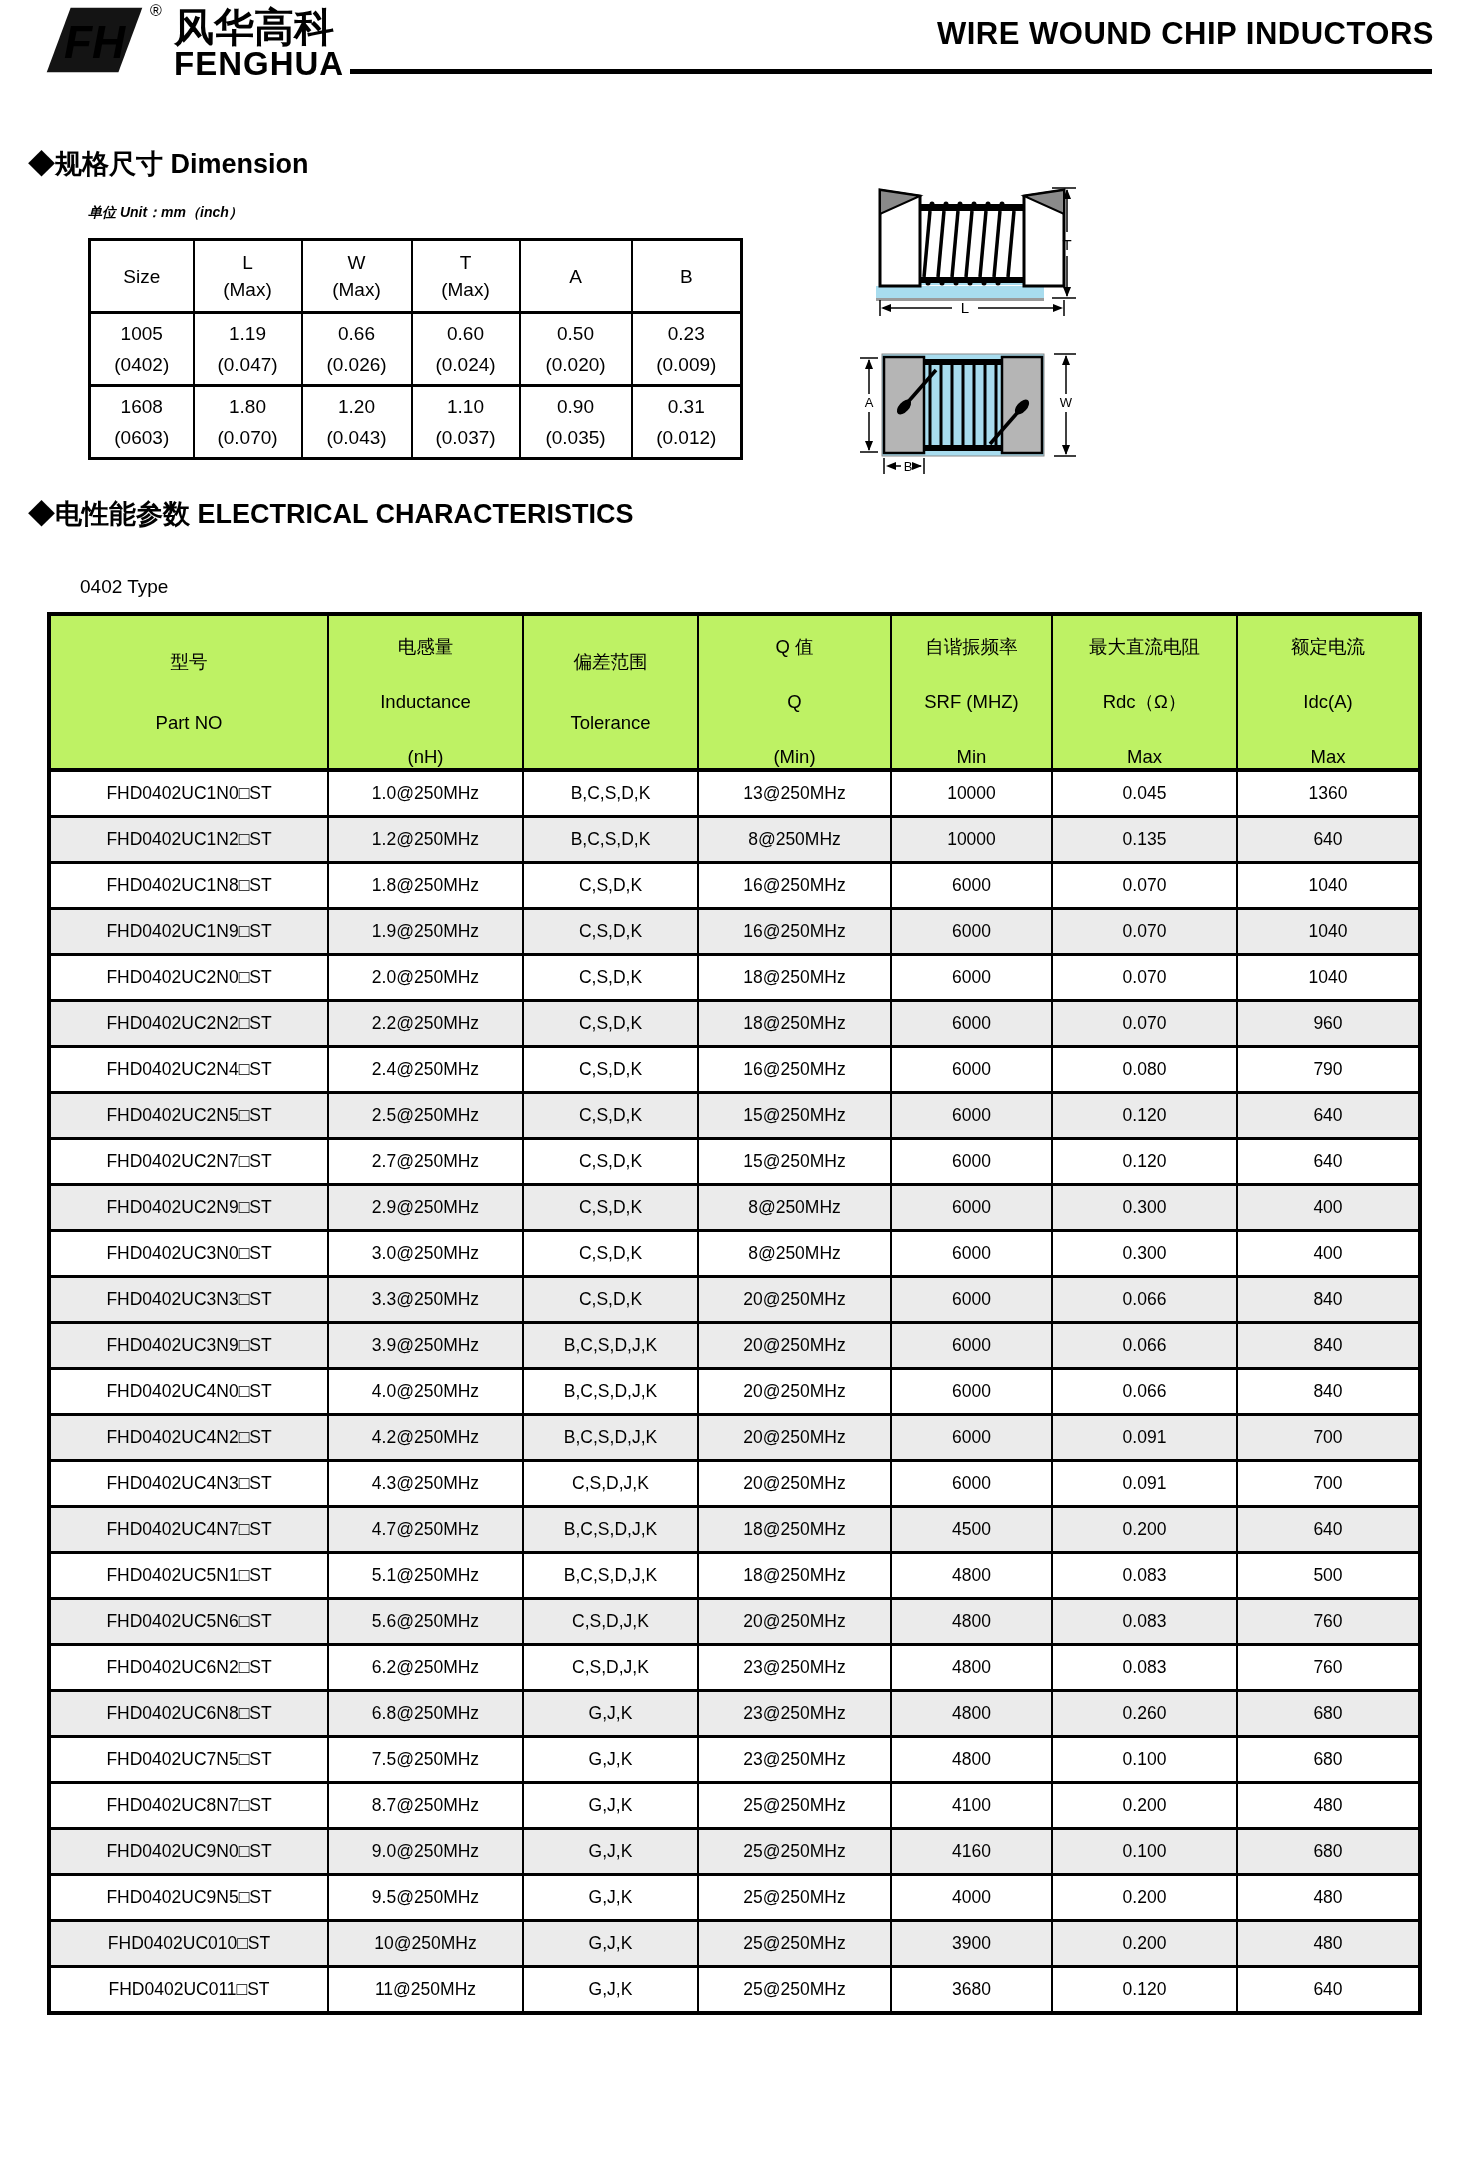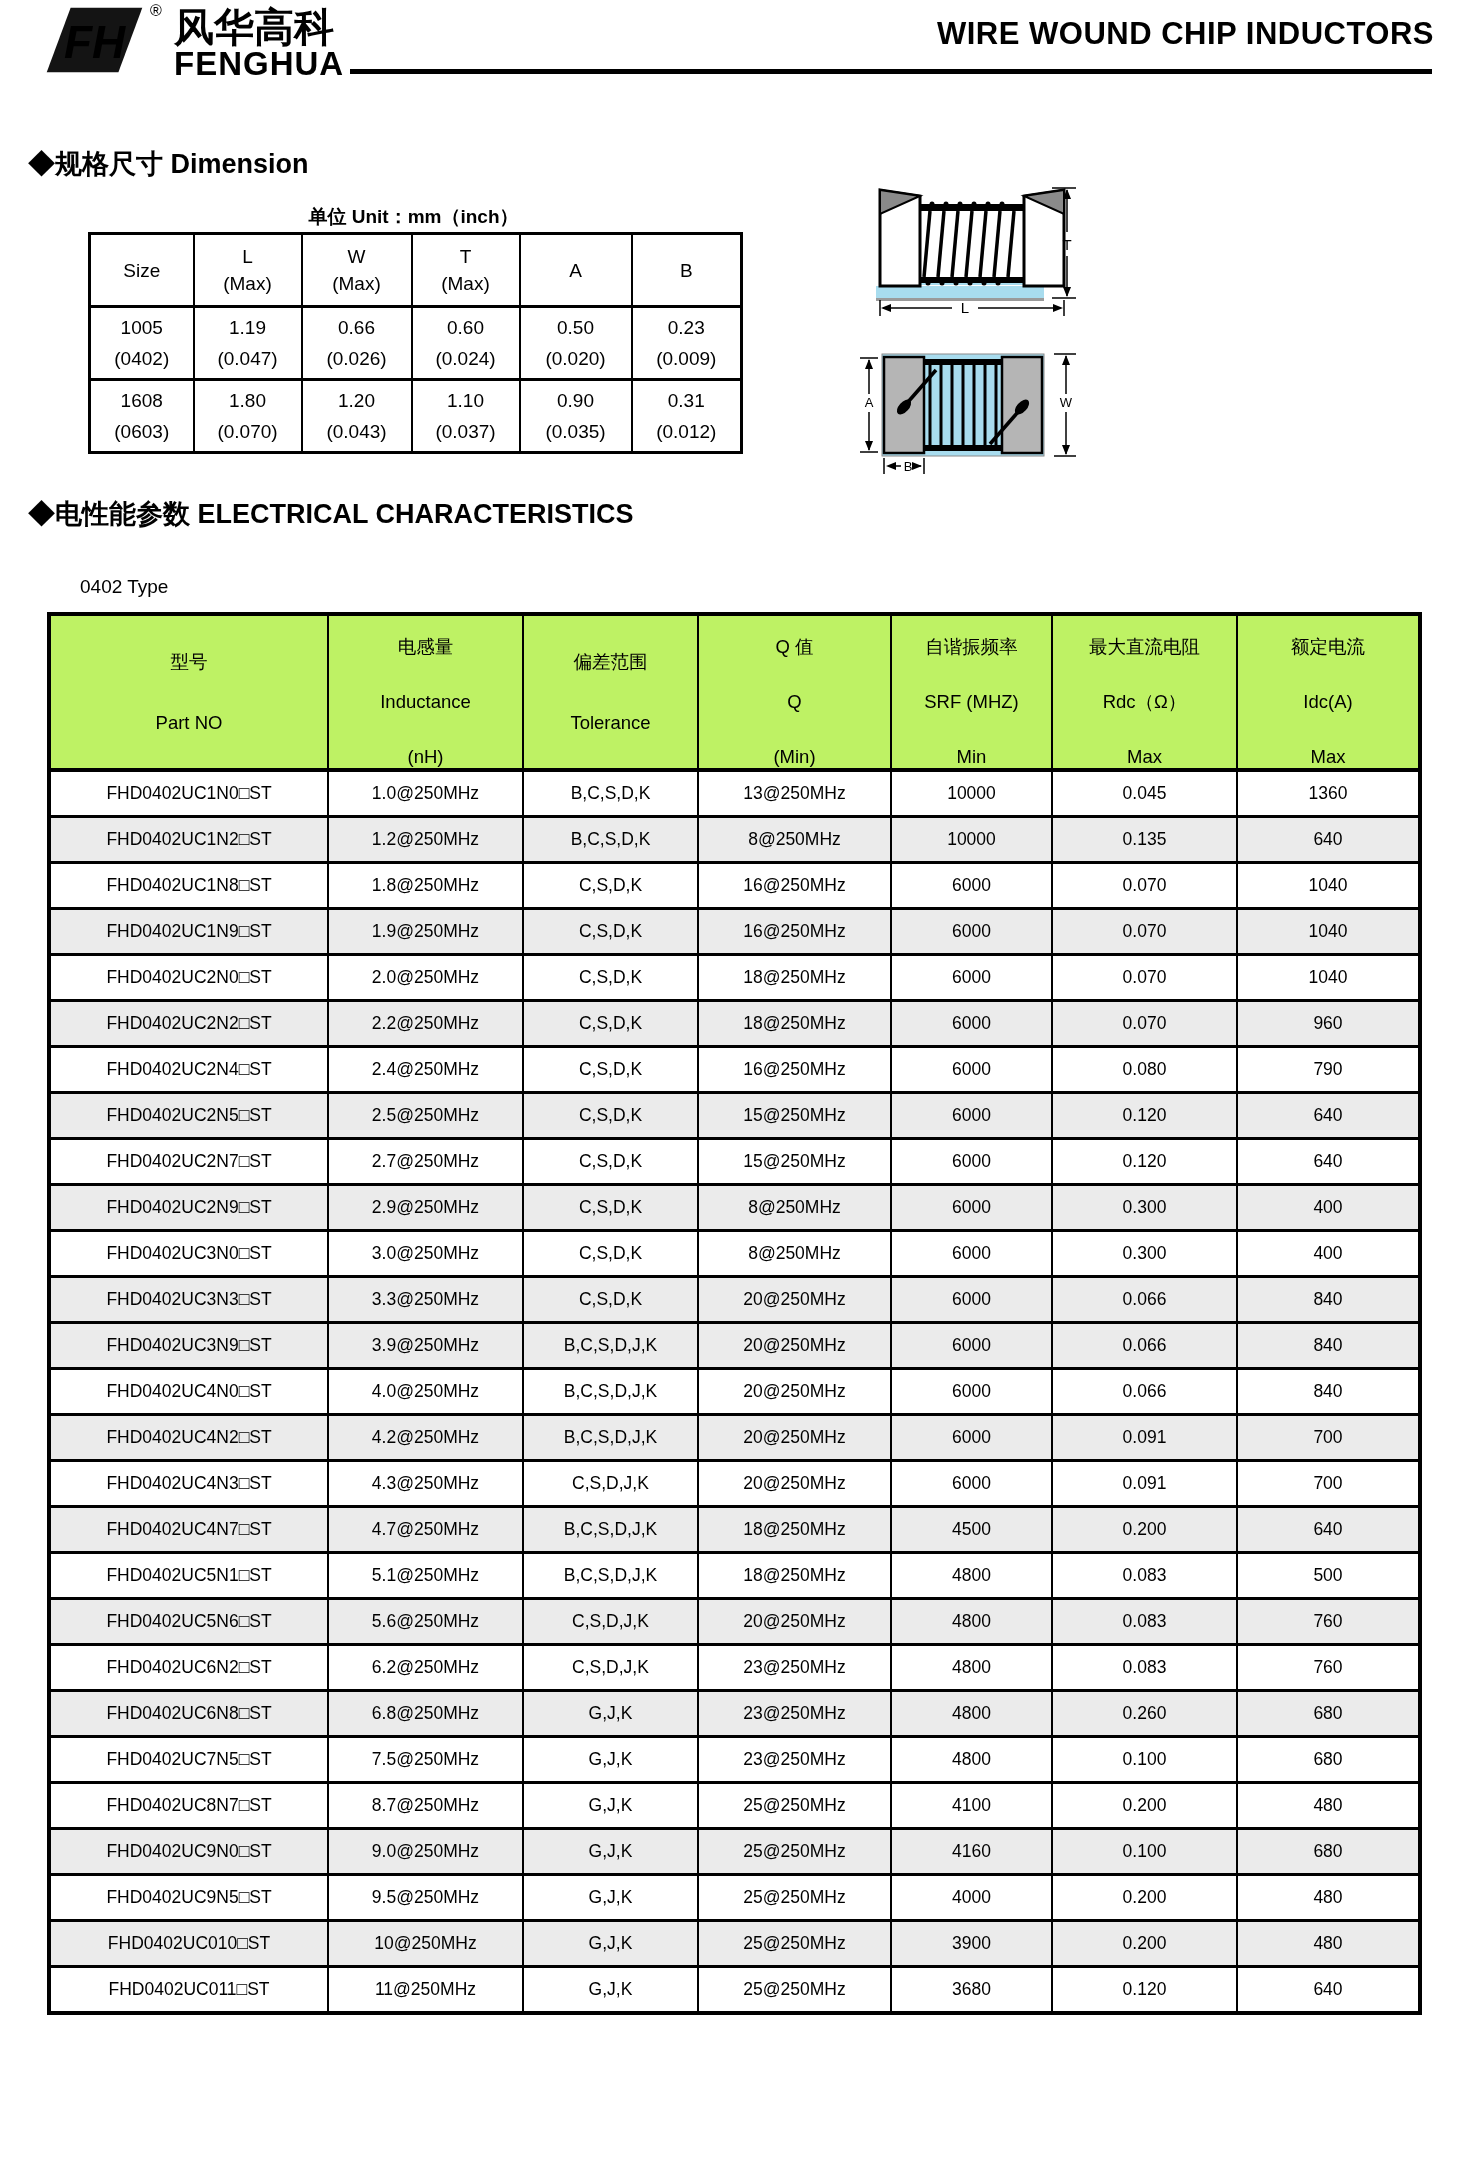--- a/index.html
+++ b/index.html
@@ -12,25 +12,25 @@
   .reg-mark { position:absolute; left:150px; top:2px; font-size:16px; }
   .brand { position:absolute; left:174px; top:8px; }
   .brand-cn { font-size:40px; font-weight:bold; line-height:40px; letter-spacing:0px; white-space:nowrap;font-family:Liberation Serif, serif; }
   .brand-en { font-size:33px; font-weight:bold; line-height:31px; letter-spacing:1px; white-space:nowrap; }
   .doc-title { position:absolute; right:28px; top:16px; font-size:31px; font-weight:bold; letter-spacing:0.5px; white-space:nowrap; }
   .header-rule { position:absolute; left:350px; top:69px; width:1082px; height:5px; background:#000; }
   
   .section-heading { position:absolute; left:28px; font-size:27px; font-weight:bold; white-space:nowrap; }
   #dim-heading { top:146px; }
   #elec-heading { top:496px; }
-  .unit-note { position:absolute; left:88px; top:204px; width:651px; text-align:center; font-size:19px; font-weight:bold; }
+  .unit-note { position:absolute; left:88px; top:204px; width:651px; text-align:left; font-size:14px; font-weight:bold;font-style:italic; }
   .type-label { position:absolute; left:80px; top:576px; font-size:19px; }
   
   .dim-table {
-    position:absolute; left:88px; top:232px; width:652px;
+    position:absolute; left:88px; top:238px; width:652px;
     border-collapse:collapse; table-layout:fixed; border:3px solid #000;
   }
   .dim-table th, .dim-table td {
     border:2px solid #000; text-align:center; vertical-align:middle;
     font-weight:normal; font-size:19px; padding:0;
   }
   .dim-table thead th { height:70px; border-bottom:3px solid #000; }
   .dim-table tbody td { height:70px; border-top:3px solid #000; }
   .dim-th-lines, .th-lines { display:flex; flex-direction:column; justify-content:center; align-items:center; }
   .dim-th-lines div { line-height:27px; }

